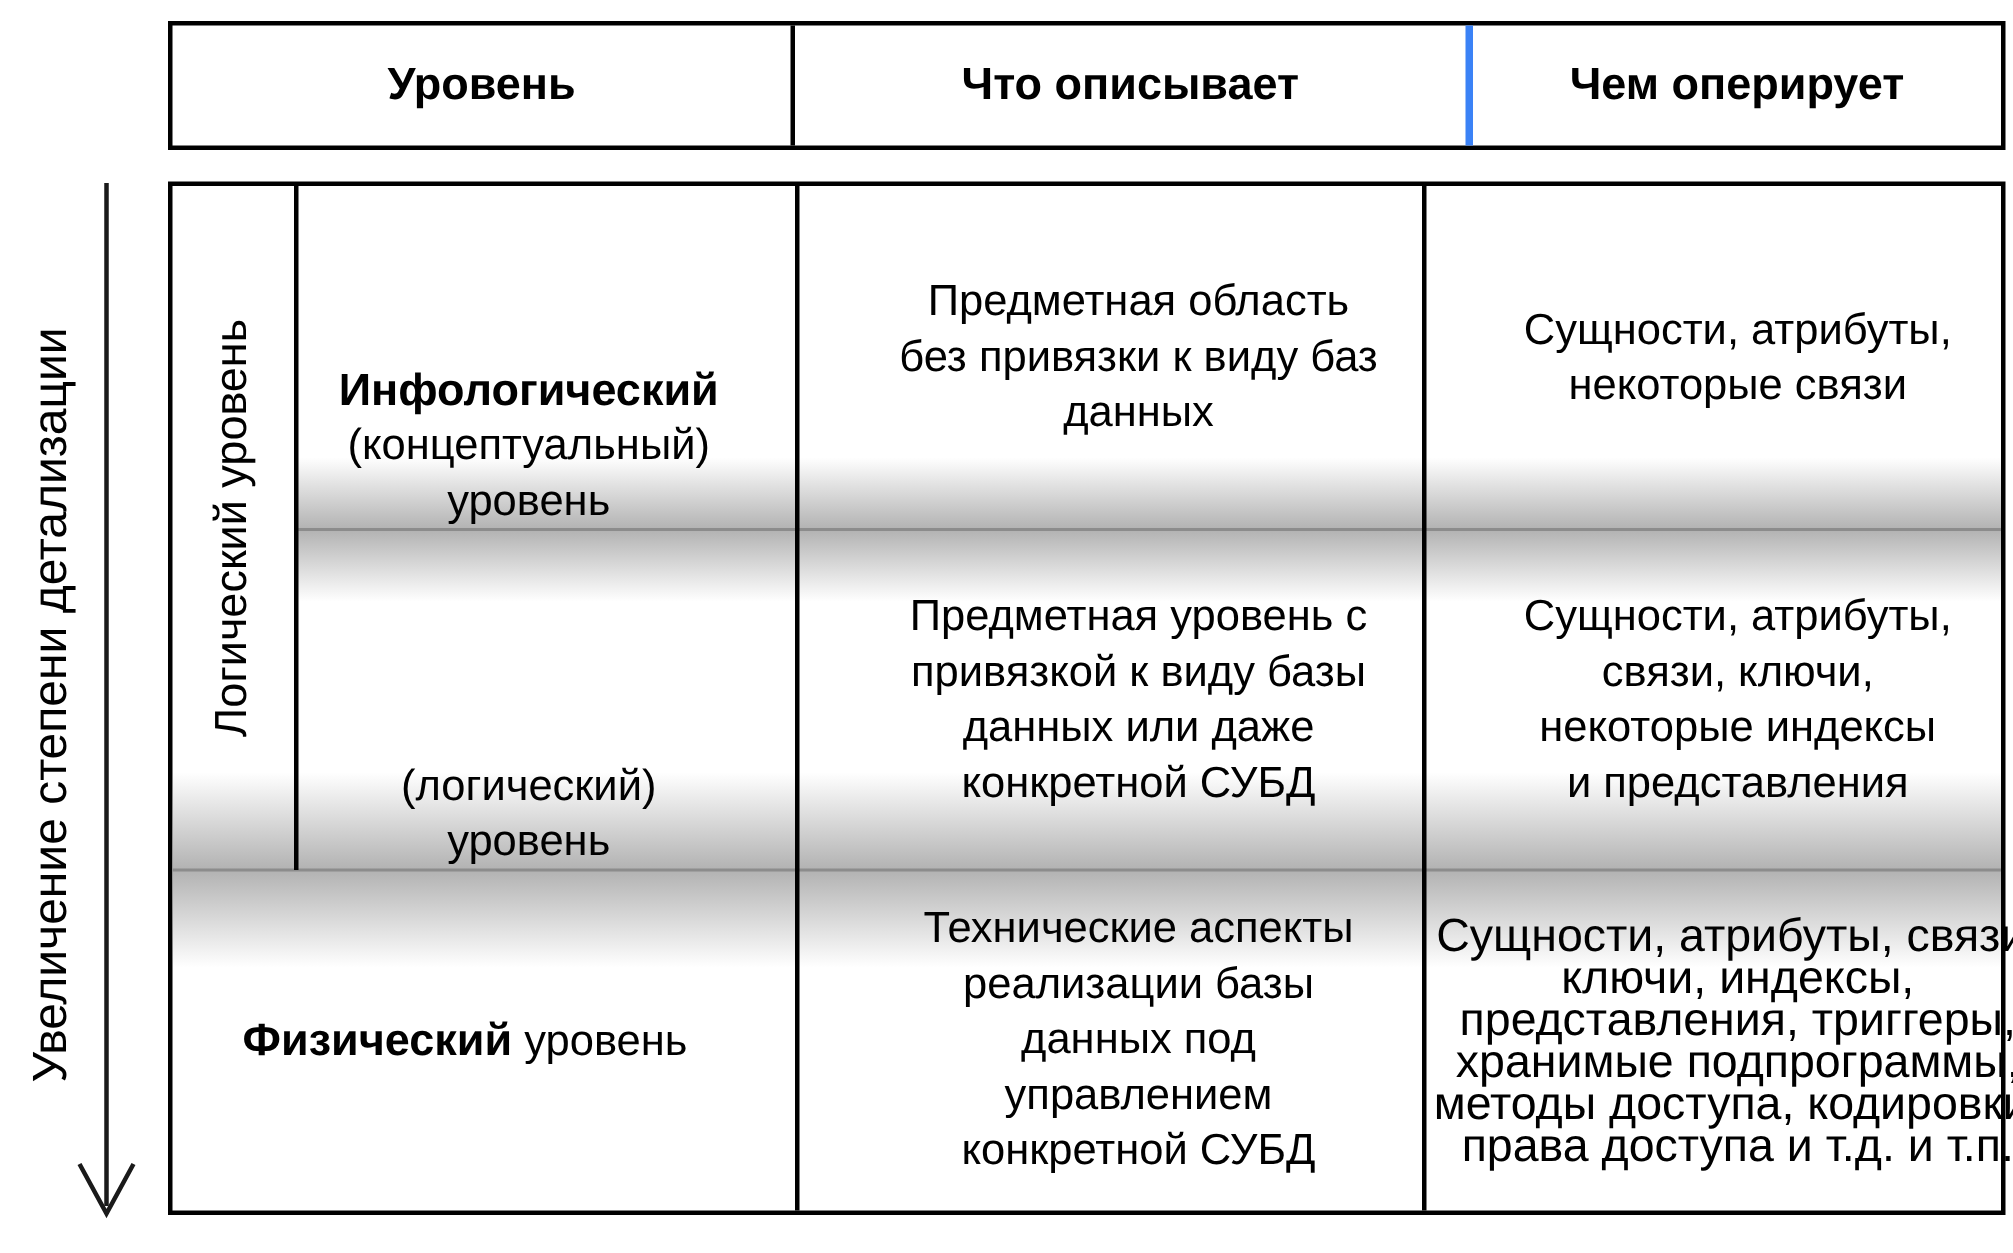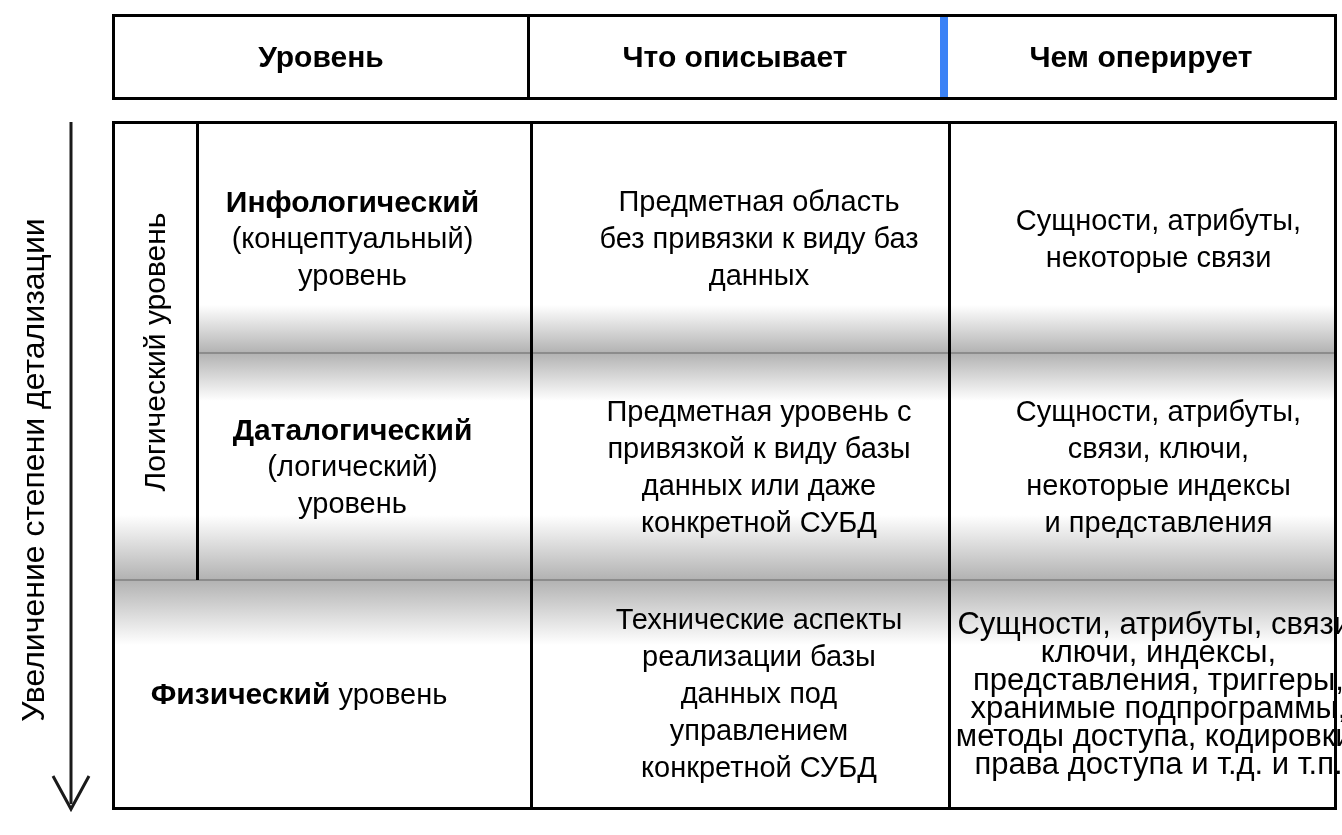--- a/index.html
+++ b/index.html
@@ -19,21 +19,21 @@
   
   .header-box {
     position: absolute; left: 112px; top: 14px; width: 1225px; height: 86px;
     border: 3px solid #000; background: #fff; display: flex;
   }
   .header-cell {
     display: flex; align-items: center; justify-content: center;
     font-weight: bold; font-size: 30px; height: 100%;
   }
   .header-cell.c1 { width: 415px; border-right: 3px solid #000; }
-  .header-cell.c2 { width: 418px; border-right: 8px solid #3b82f6; }
+  .header-cell.c2 { width: 452px; border-right: 5px solid #3b82f6; }
   .header-cell.c3 { flex: 1; border-radius: 23px; }
 
   
   .main-box {
     position: absolute; left: 112px; top: 121px; width: 1225px; height: 689px;
     border: 3px solid #000; background: #fff;
   }
   .main-inner { position: absolute; left: 0; top: 0; width: 1219px; height: 683px; }
 
   .grad-band { position: absolute; z-index: 1;
@@ -57,22 +57,22 @@
 
   .cell {
     position: absolute; z-index: 3; display: flex; flex-direction: column;
     align-items: center; justify-content: center; text-align: center;
     font-size: 29px; line-height: 37px; white-space: pre-line;
   }
   .cell .bold-line { font-weight: bold; font-size: 30px; }
   .r1 { top: 0; height: 229px; }
   .r2 { top: 229px; height: 227px; }
   .r3 { top: 456px; height: 227px; }
-  .cA  { left: 84px;  width: 307px; }
-  .cA3 { left: 0;     width: 368px; }
+  .cA  { left: 84px;  width: 307px; justify-content: flex-end; }
+  .cA3 { left: 11px;     width: 368px; }
   .cB  { left: 418px; width: 415px; padding-left: 37px; }
   .cC  { left: 836px; width: 415px; }
   .cell.small { font-size: 31px; line-height: 28px; }
   .inline-title span { white-space: pre; }
 </style>
 </head>
 <body>
 
 <div class="page">
 
@@ -105,21 +105,20 @@
         <div>(концептуальный)
 уровень</div>
       </div>
       <div class="cell r1 cB">Предметная область
 без привязки к виду баз
 данных</div>
       <div class="cell r1 cC">Сущности, атрибуты,
 некоторые связи</div>
 
       <div class="cell r2 cA">
-        <div class="bold-line">Даталогический</div>
         <div>(логический)
 уровень</div>
       </div>
       <div class="cell r2 cB">Предметная уровень с
 привязкой к виду базы
 данных или даже
 конкретной СУБД</div>
       <div class="cell r2 cC">Сущности, атрибуты,
 связи, ключи,
 некоторые индексы

